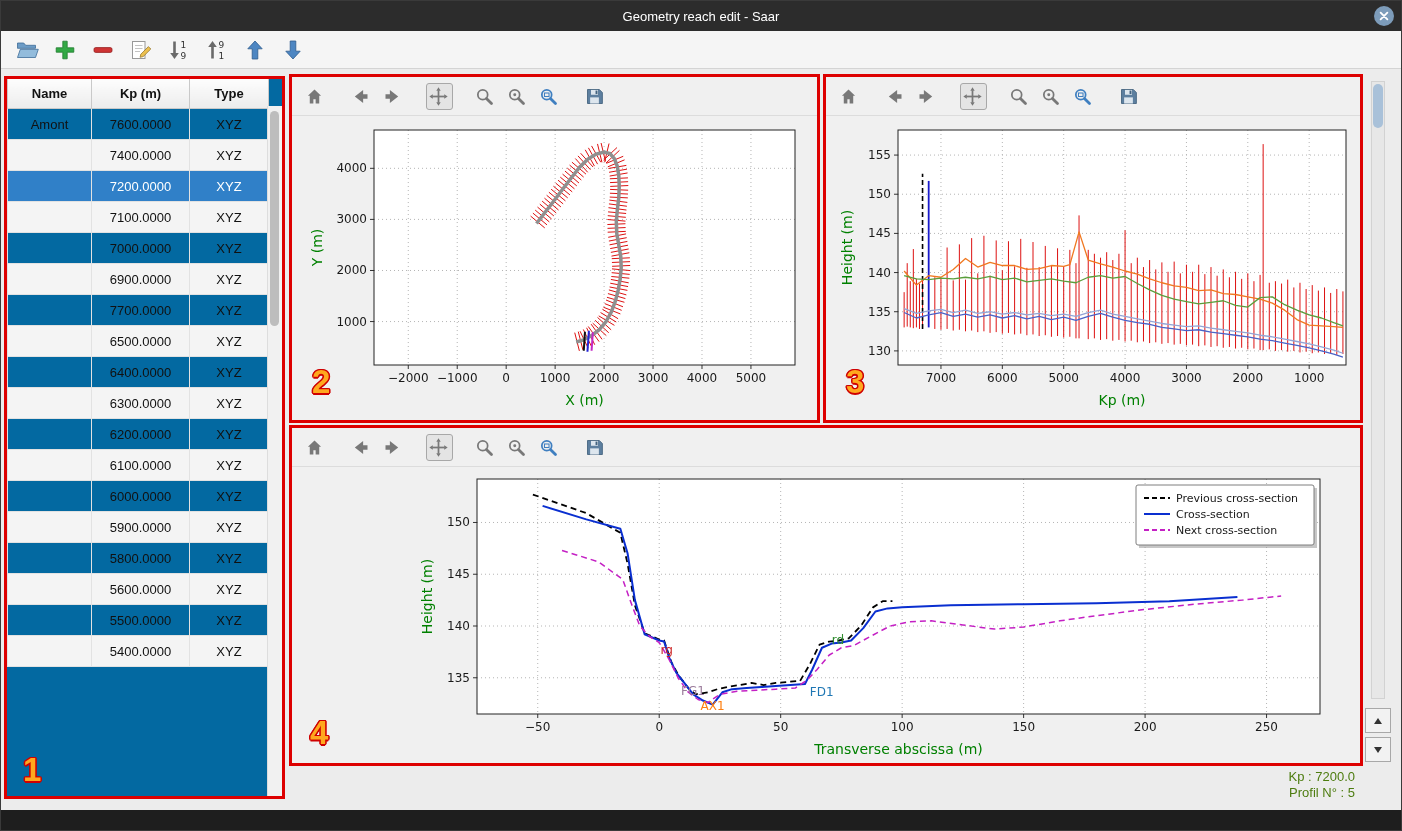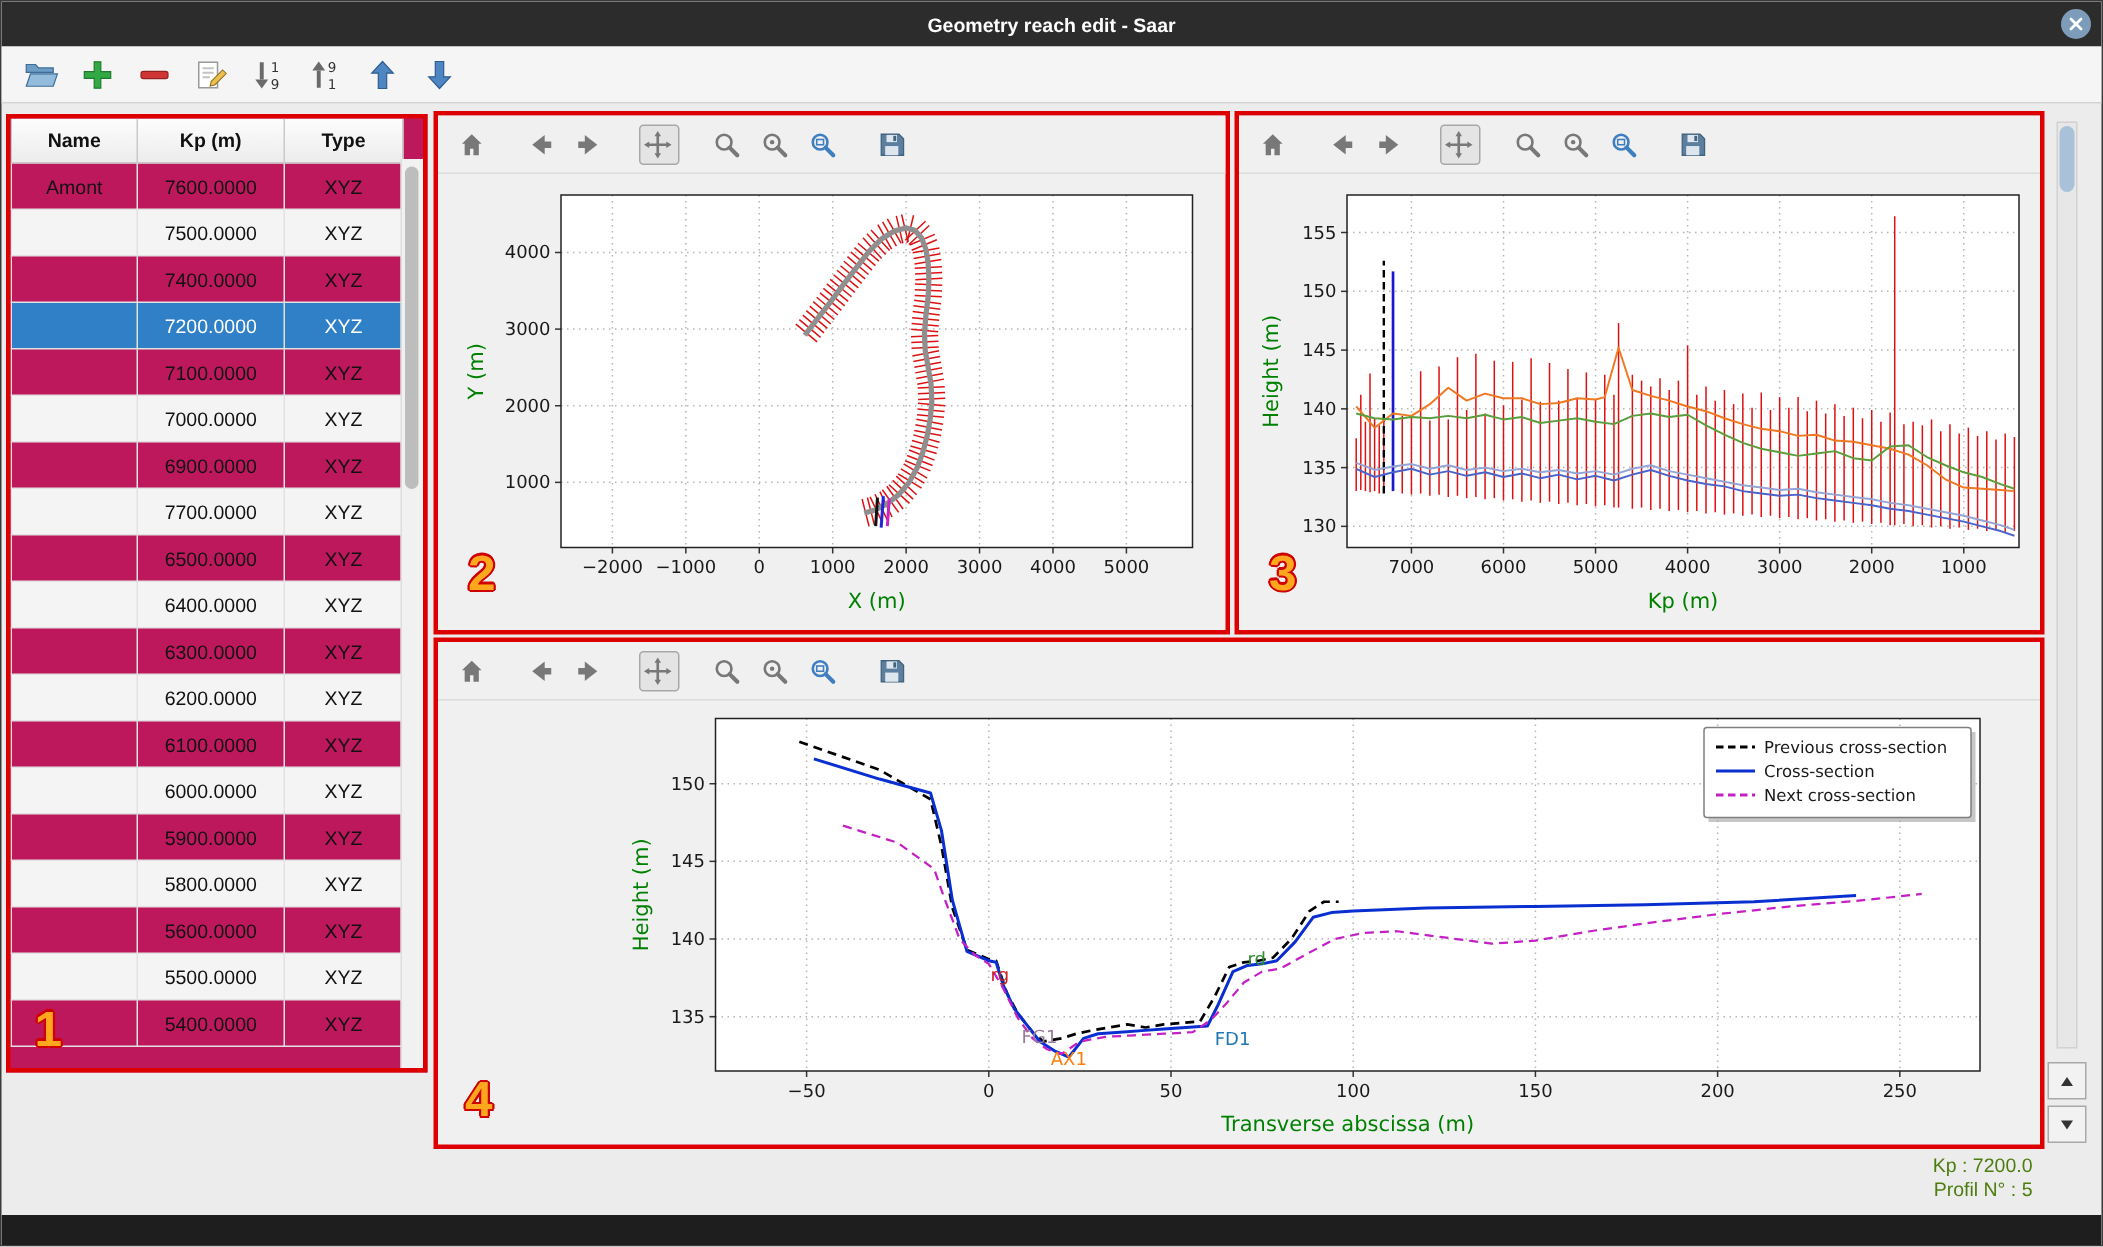--- a/index.html
+++ b/index.html
@@ -2,28 +2,28 @@
 <html><head>
 <meta charset="utf-8">
 <style>
   html,body{margin:0;padding:0;background:#fff}
   body{font-family:"Liberation Sans","DejaVu Sans",sans-serif}
   #app{position:relative;width:1402px;height:831px;background:#ececec;border:1px solid #3a3a3a;box-sizing:border-box;overflow:hidden}
   svg{display:block}
   svg text{font-family:"DejaVu Sans","Liberation Sans",sans-serif}
 
   .titlebar{position:absolute;left:0;top:0;width:100%;height:30px;background:#2c2c2c;display:flex;align-items:center;justify-content:center}
-  .titlebar .title{color:#ffffff;font-size:13px;font-weight:bold}
+  .titlebar .title{color:#ffffff;font-size:13px;font-weight:normal}
   .close-btn{position:absolute;right:7px;top:5px;width:20px;height:20px;border-radius:50%;border:none;background:#7d9cba;padding:0;cursor:pointer;display:flex;align-items:center;justify-content:center}
 
   .main-toolbar{position:absolute;left:0;top:30px;width:100%;height:38px;background:#f5f5f5;border-bottom:1px solid #d4d4d4;display:flex;align-items:center;padding-left:12px;gap:8px;box-sizing:border-box}
   .tool-btn{width:30px;height:30px;border:none;background:transparent;padding:2px;cursor:pointer}
 
   .region{position:absolute;border:3px solid #dd0000;box-sizing:border-box;background:#f0f0f0}
-  #panel-table{left:3px;top:75px;width:281px;height:639px;background:#be185d;overflow:hidden}
+  #panel-table{left:3px;top:75px;width:281px;height:723px;background:#0369a1;overflow:hidden}
   #panel-plan{left:288px;top:73px;width:531px;height:349px;overflow:hidden}
   #panel-long{left:822px;top:73px;width:540px;height:349px;overflow:hidden}
   #panel-cross{left:288px;top:424px;width:1074px;height:341px;overflow:hidden}
 
   .plot-toolbar{height:38px;background:#f0f0f0;border-bottom:1px solid #dcdcdc;display:flex;align-items:center;padding-left:10px;gap:5px}
   .ptool-btn{width:27px;height:27px;border:1px solid transparent;background:transparent;padding:1px;cursor:pointer}
   .ptool-btn.gap{margin-left:14px}
   .ptool-btn.active{border:1px solid #a8a8a8;background:#e4e4e4;border-radius:3px}
 
   table.profiles{border-collapse:collapse;table-layout:fixed;width:261px;font-size:13px;color:#111}
@@ -130,25 +130,20 @@
           <tr id="tbl-head-row">
             <th>Name</th>
             <th>Kp (m)</th>
             <th>Type</th>
           </tr>
         </thead>
       <tbody id="tbl-body">
           <tr>
             <td>Amont</td>
             <td>7600.0000</td>
-            <td>XYZ</td>
-          </tr>
-          <tr>
-            <td></td>
-            <td>7500.0000</td>
             <td>XYZ</td>
           </tr>
           <tr>
             <td></td>
             <td>7400.0000</td>
             <td>XYZ</td>
           </tr>
           <tr class="selected">
             <td></td>
             <td>7200.0000</td>

